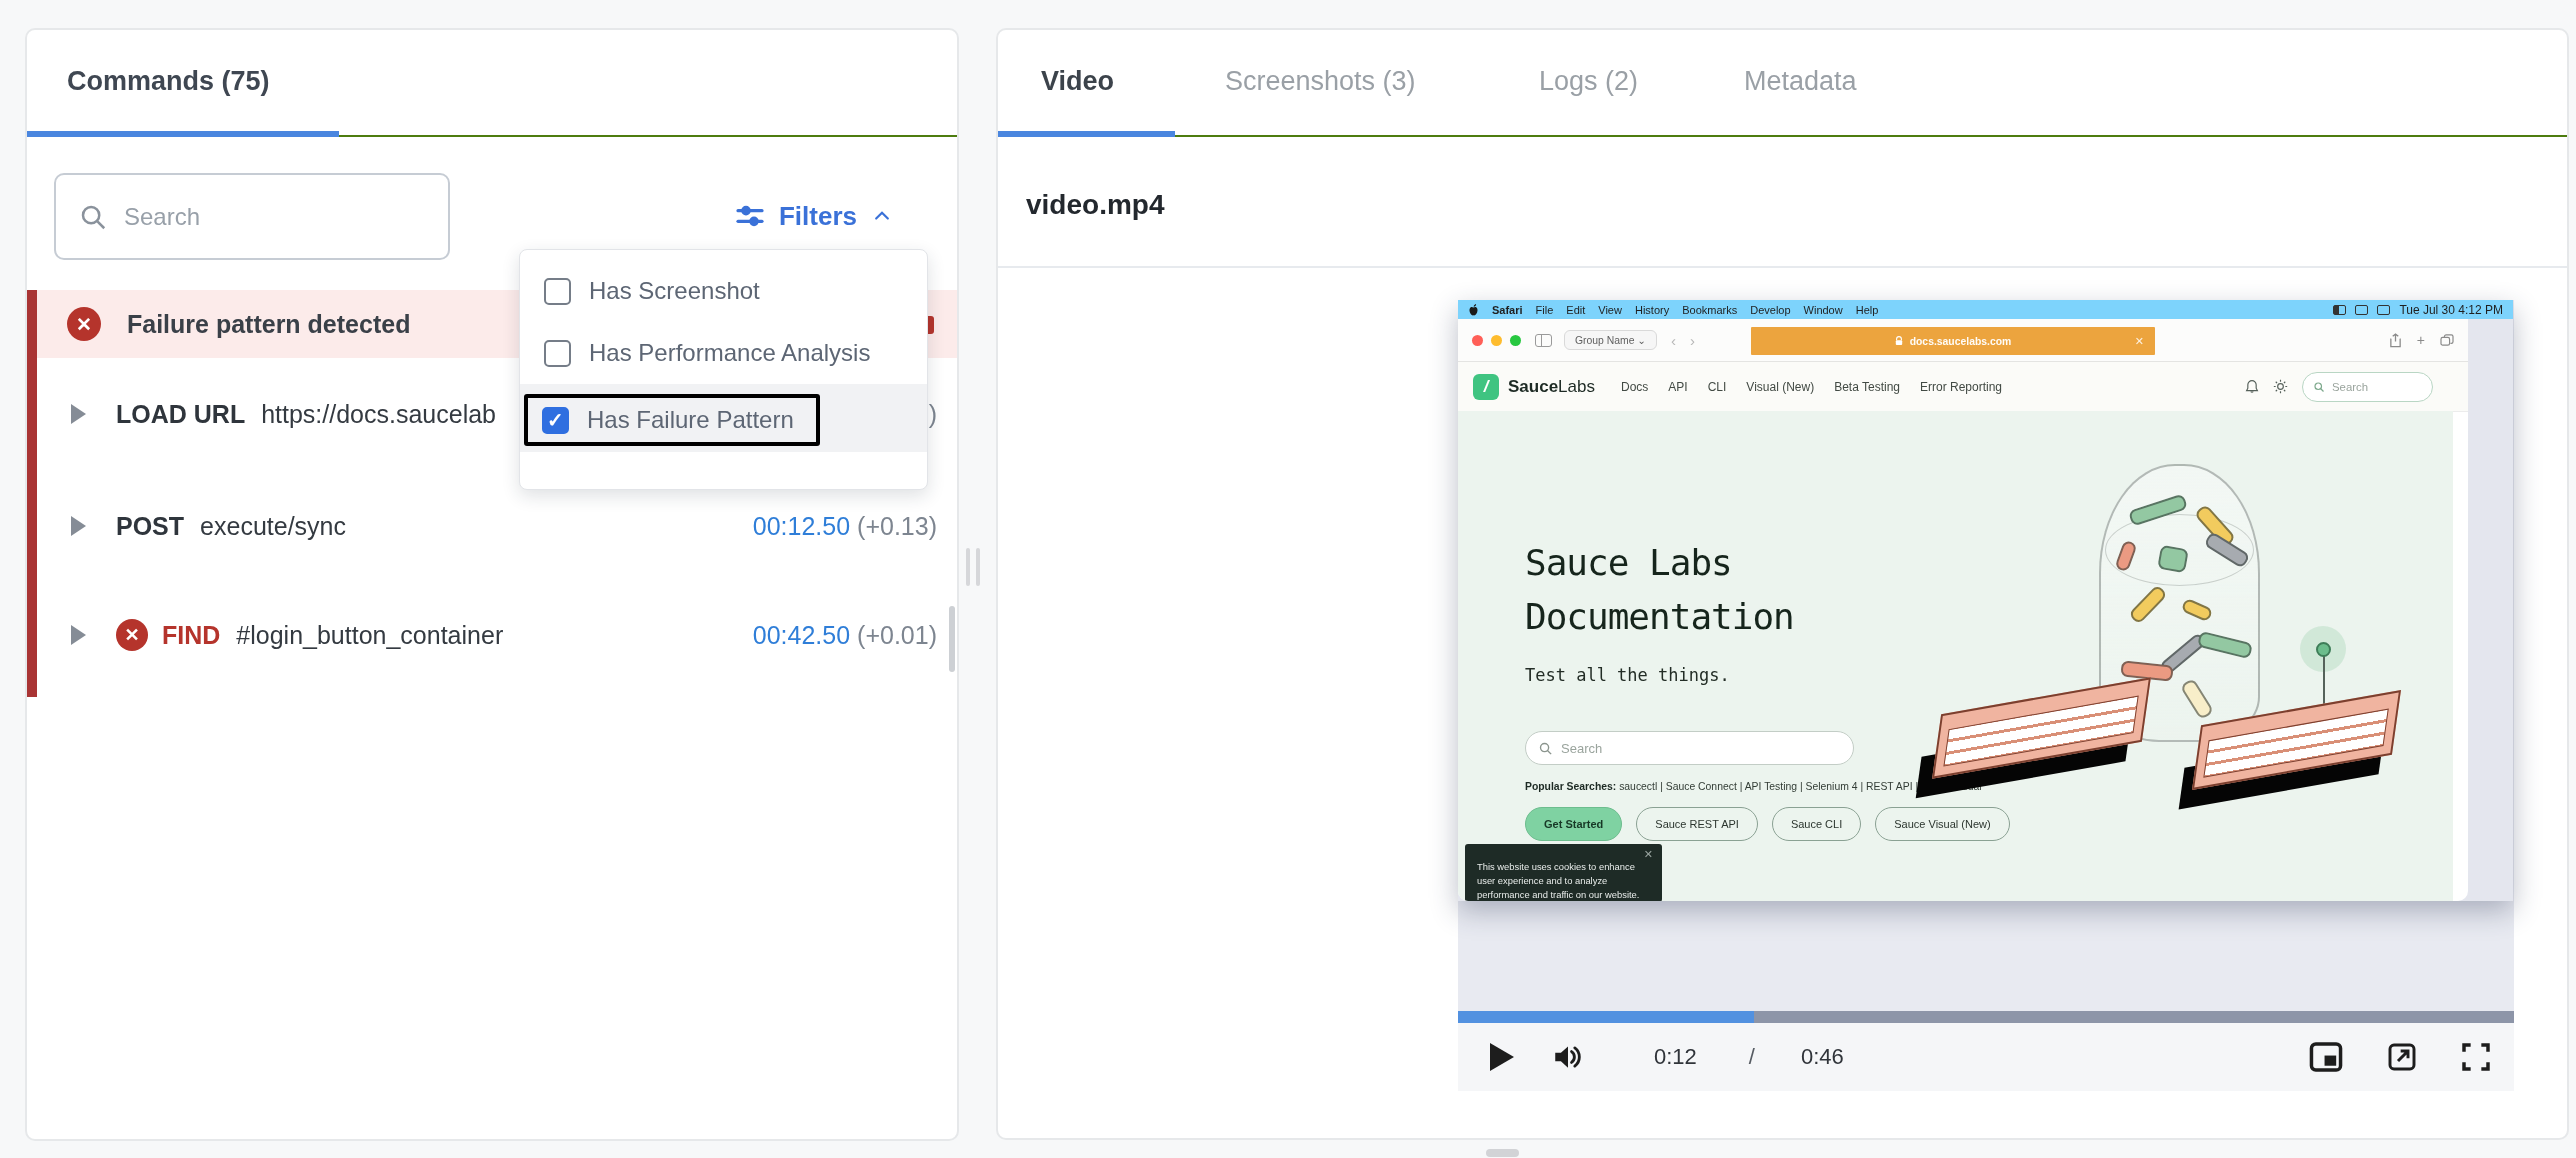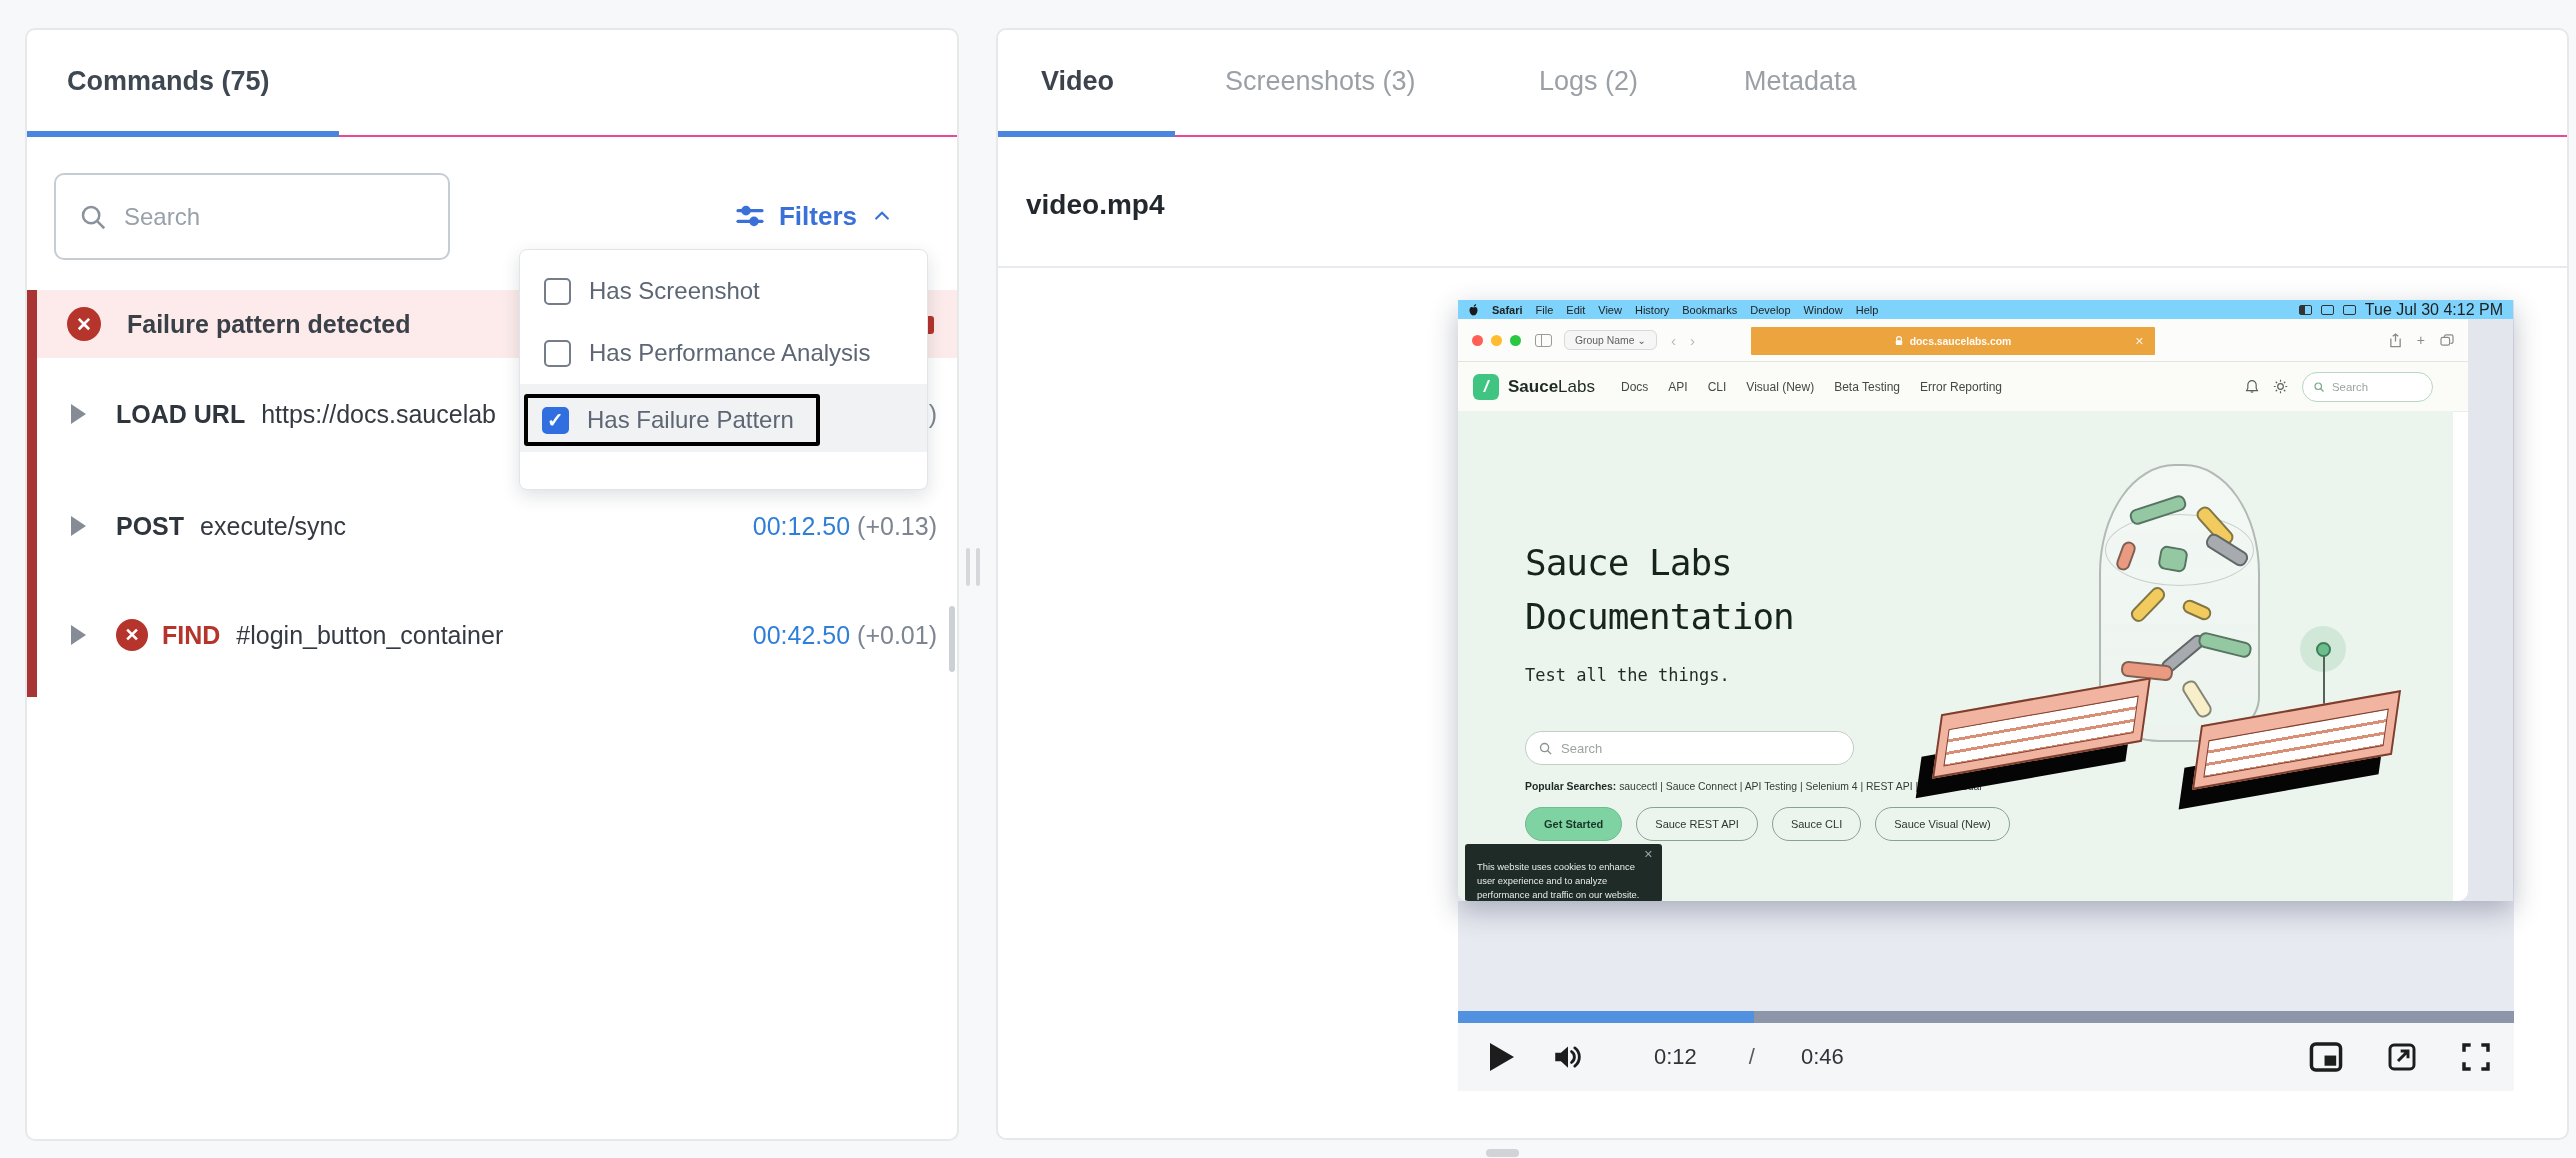--- a/index.html
+++ b/index.html
@@ -4,21 +4,21 @@
 <style>
   * { margin:0; padding:0; box-sizing:border-box; }
   html,body { background:#f7f8f9; }
   #page { position:relative; width:2576px; height:1159px; background:#f7f8f9;
           font-family:"Liberation Sans", sans-serif; overflow:hidden; color:#30363d; }
 
   .card { position:absolute; background:#fff; border:2px solid #e6e8ea; border-radius:10px; }
   #left-card  { left:25px;  top:28px; width:934px;  height:1113px; }
   #right-card { left:996px; top:28px; width:1573px; height:1112px; }
 
-  .panel-header { position:absolute; left:0; top:0; right:0; height:107px; border-bottom:2px solid #ec4899; }
+  .panel-header { position:absolute; left:0; top:0; right:0; height:107px; border-bottom:2px solid #4d7c0f; }
   .tab-underline { position:absolute; top:101px; height:6px; background:#4a86df; z-index:2; }
 
   
   .commands-tab-label { position:absolute; left:40px; top:36px; font-size:27px; font-weight:700; color:#3f4752; }
 
   .search-box { position:absolute; left:27px; top:143px; width:396px; height:87px;
     border:2px solid #c6ccd4; border-radius:10px; display:flex; align-items:center; padding:0 22px; gap:16px; background:#fff; }
   .search-box input { border:none; outline:none; font-size:24px; width:278px; color:#444; font-family:inherit; background:transparent; }
   .search-box input::placeholder { color:#98a0a9; }
 
@@ -73,21 +73,21 @@
   .player { position:absolute; left:460px; top:270px; width:1056px; height:790px; background:#e8eaf1; }
   .frame { position:absolute; left:0; top:0; width:1055px; height:601px; background:#e4e6ee;
     box-shadow:0 10px 26px rgba(40,50,80,.32); }
 
   .menubar { position:absolute; left:0; top:0; right:0; height:19px; background:#7dd3fc;
     display:flex; align-items:center; padding:0 10px; gap:13px; font-size:11px; color:#1f1f1f; }
   .menubar .bold { font-weight:700; }
   .mb-right { margin-left:auto; display:flex; align-items:center; gap:9px; }
   .mb-ico { width:13px; height:10px; border:1.3px solid #333; border-radius:2px; }
   .mb-ico.fill-left { background:linear-gradient(to right,#333 45%,transparent 45%); }
-  .mb-clock { font-size:16px; color:#1f1f1f; white-space:nowrap; }
+  .mb-clock { font-size:12px; color:#1f1f1f; white-space:nowrap; }
 
   .mac-window { position:absolute; left:0; top:19px; width:1010px; height:582px; background:#fff; border-radius:0 0 10px 10px; overflow:hidden; }
   .toolbar { position:absolute; left:0; top:0; right:0; height:43px; background:#fcfcfb; border-bottom:1px solid #e4e4e2;
     display:flex; align-items:center; padding:0 14px; }
   .traffic { display:flex; gap:8px; margin-right:14px; }
   .traffic span { width:11px; height:11px; border-radius:50%; }
   .t-red{background:#ff5f57;} .t-yel{background:#febc2e;} .t-grn{background:#28c840;}
   .sidebar-ico { width:17px; height:13px; border:1.4px solid #9a9a9a; border-radius:3px; position:relative; margin-right:12px; }
   .sidebar-ico::after { content:""; position:absolute; left:5px; top:0; bottom:0; width:1.4px; background:#9a9a9a; }
   .group-pill { border:1px solid #d9d9d9; background:#f6f6f6; color:#5f5f5f; border-radius:6px;

